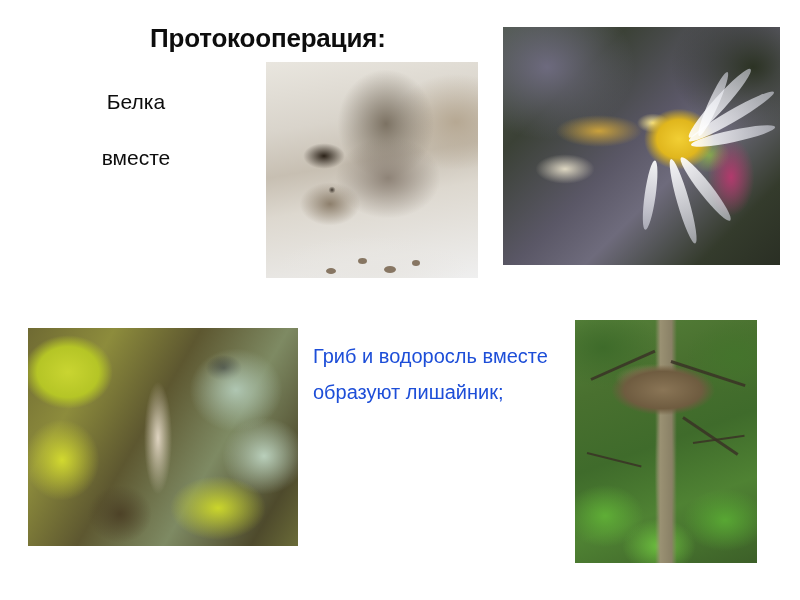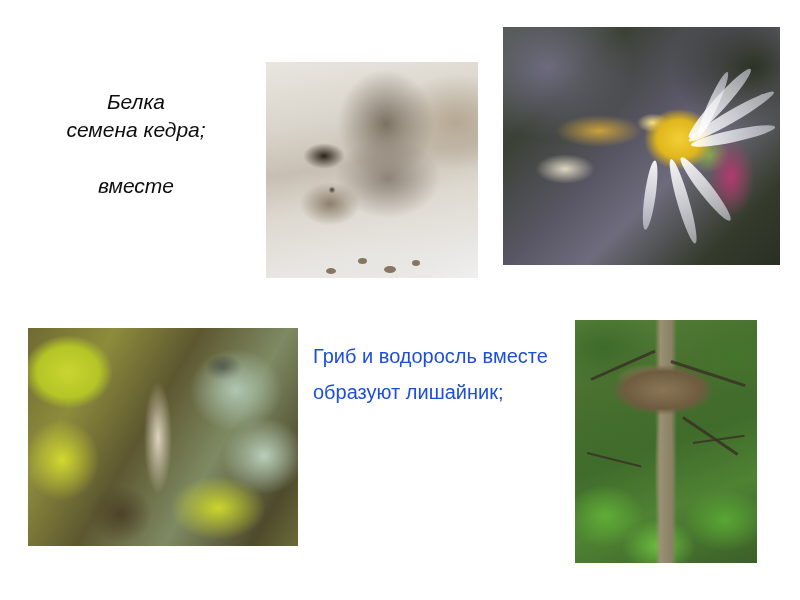--- a/index.html
+++ b/index.html
@@ -33,21 +33,20 @@
   
   #left-text {
     position: absolute;
     left: 20px;
     top: 88px;
     width: 232px;
     text-align: center;
     font-size: 21px;
     line-height: 28px;
     color: #0d0d0d;
-    font-style: italic;
   }
   #left-text .para {
     margin: 0;
   }
   #left-text .gap {
     height: 28px;
   }
 
   
   #mutualism-heading {
@@ -165,24 +164,24 @@
     background: #3a3226;
     transform-origin: 0 50%;
     opacity: .85;
   }
 </style>
 </head>
 <body>
 
 <div id="slide">
 
+  <div id="slide-title">Протокооперация:</div>
 
   <div id="left-text">
     <div class="para">Белка</div>
-    <div class="para">семена  кедра;</div>
     <div class="gap"></div>
     <div class="para">вместе</div>
   </div>
 
   <div id="photo-squirrel" class="photo">
     <div class="snow-spot" style="left:92px;  top:196px; width:9px;  height:6px;"></div>
     <div class="snow-spot" style="left:118px; top:204px; width:12px; height:7px;"></div>
     <div class="snow-spot" style="left:146px; top:198px; width:8px;  height:6px;"></div>
     <div class="snow-spot" style="left:60px;  top:206px; width:10px; height:6px;"></div>
   </div>

